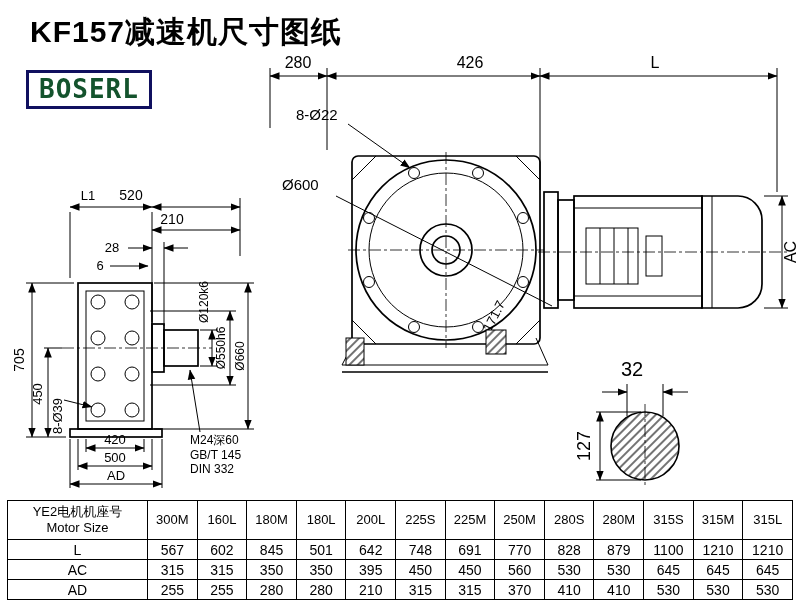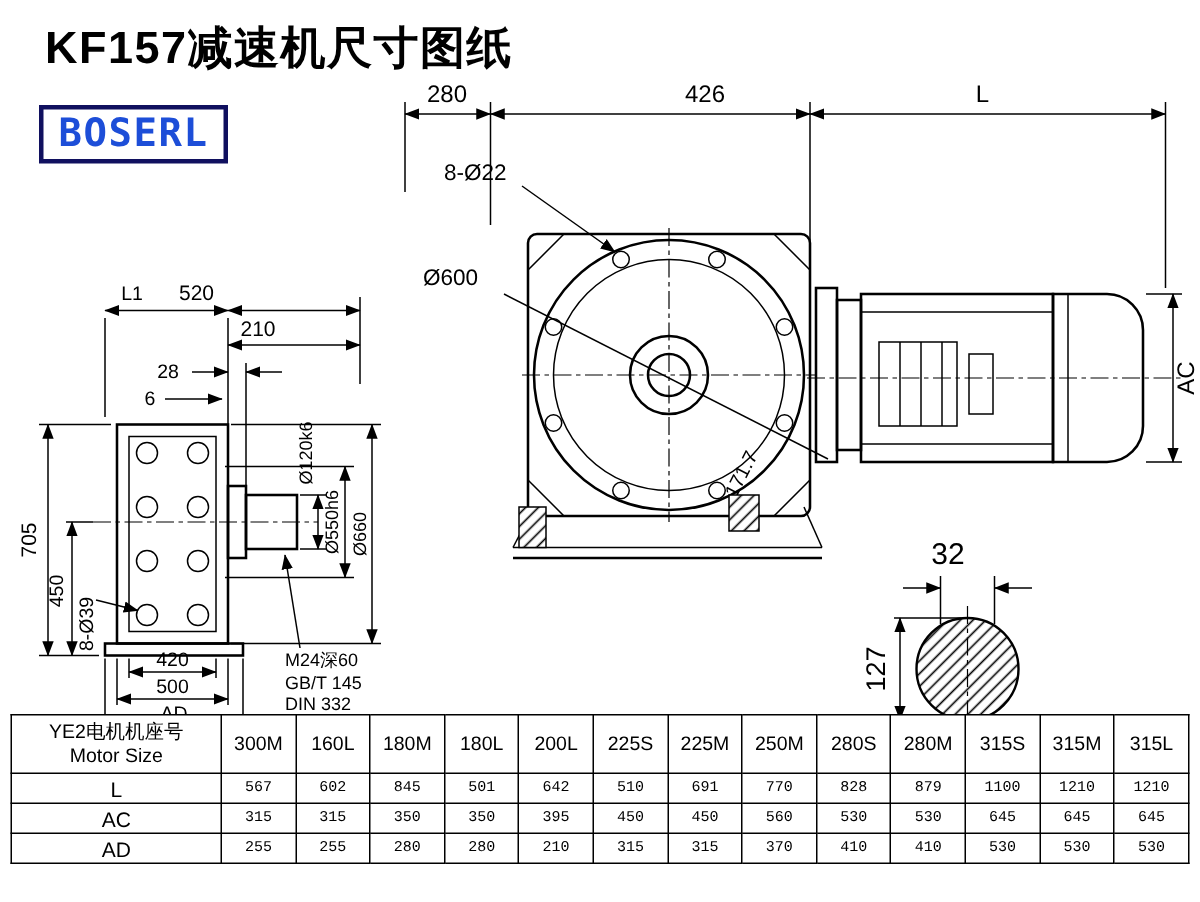--- a/index.html
+++ b/index.html
@@ -1,31 +1,31 @@
 <!DOCTYPE html>
 <html><head>
 <meta charset="utf-8">
 <style>
   html,body{margin:0;padding:0;background:#fff;}
   .canvas{position:relative;width:800px;height:601px;background:#fff;overflow:hidden;font-family:"Liberation Sans",sans-serif;}
   .title{position:absolute;left:30px;top:12px;font-family:"Liberation Sans",sans-serif;font-weight:800;font-size:30px;letter-spacing:1px;color:#000;text-align:center;}
-  .logo{position:absolute;left:26px;top:70px;border:3px solid #10105f;padding:1px 10px 2px;color:#1d4ed8;
+  .logo{position:absolute;left:26px;top:70px;border:3px solid #10105f;padding:1px 10px 2px;color:#14532d;
         font-family:"DejaVu Sans Mono",monospace;font-weight:bold;font-size:26px;letter-spacing:1px;background:#fff;}
   svg text{font-family:"Liberation Sans",sans-serif;fill:#000;}
   .ol{fill:none;stroke:#000;stroke-width:1.7;}
   .tl{fill:none;stroke:#000;stroke-width:1;}
   .dim{fill:none;stroke:#000;stroke-width:1;}
   .cl{fill:none;stroke:#000;stroke-width:0.8;stroke-dasharray:12 3 3 3;}
   .t12{font-size:12px;} .t13{font-size:13px;} .t14{font-size:14px;}
   .t15{font-size:15px;} .t16{font-size:16px;} .t18{font-size:18px;} .t20{font-size:20px;}
-  .spec{position:absolute;left:7px;top:476px;width:786px;border-collapse:collapse;table-layout:fixed;background:#fff;}
+  .spec{position:absolute;left:7px;top:500px;width:786px;border-collapse:collapse;table-layout:fixed;background:#fff;}
   .spec th,.spec td{border:1px solid #000;text-align:center;vertical-align:middle;padding:1px 0;font-weight:normal;color:#000;}
   .spec .c-first{width:140px;}
   .spec tr.hdr th{font-size:13px;height:36px;line-height:1.25;}
-  .spec td{font-size:10px;height:17px;font-family:Liberation Mono, monospace;}
+  .spec td{font-size:14px;height:17px;}
   .spec th.rowlbl{font-size:14px;}
 </style>
 </head>
 <body>
 
 <div class="canvas">
 
   <div class="title">KF157减速机尺寸图纸</div>
   <div class="logo">BOSERL</div>
 
@@ -234,21 +234,21 @@
         <th>315M</th>
         <th>315L</th>
       </tr>
       <tr>
         <th class="rowlbl">L</th>
         <td>567</td>
         <td>602</td>
         <td>845</td>
         <td>501</td>
         <td>642</td>
-        <td>510</td>
+        <td>748</td>
         <td>691</td>
         <td>770</td>
         <td>828</td>
         <td>879</td>
         <td>1100</td>
         <td>1210</td>
         <td>1210</td>
       </tr>
       <tr>
         <th class="rowlbl">AC</th>

